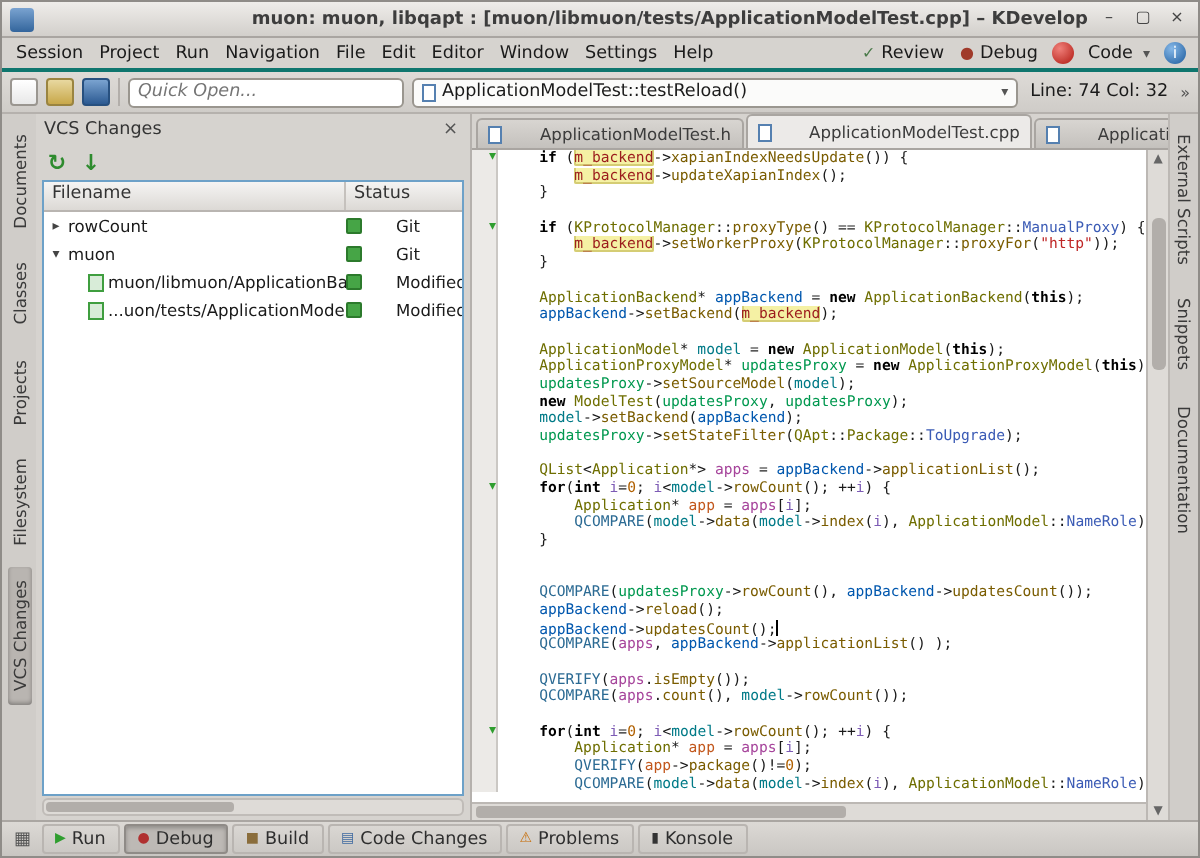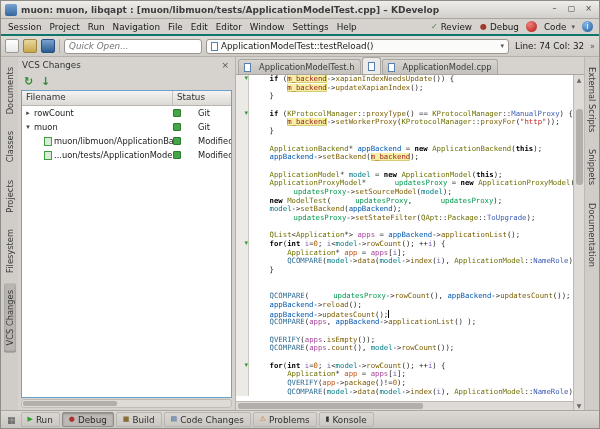--- a/index.html
+++ b/index.html
@@ -3,21 +3,21 @@
 <meta charset="utf-8">
 <style>
   *{margin:0;padding:0;box-sizing:border-box;}
   html,body{width:600px;height:429px;overflow:hidden;}
   body{font-family:"DejaVu Sans","Liberation Sans",sans-serif;font-size:10px;color:#1a1a1a;background:#d6d3cf;}
   .window{width:600px;height:429px;display:flex;flex-direction:column;border:1px solid #8f8c88;}
 
   
   .titlebar{height:18px;flex:none;background:linear-gradient(#efedea,#d2cfcb);display:flex;align-items:center;padding:0 4px;gap:4px;border-bottom:1px solid #a9a5a1;}
   .app-icon{width:12px;height:12px;border-radius:2px;background:linear-gradient(#7aa3d0,#33659c);flex:none;}
-  .title-text{flex:1;text-align:left;font-weight:bold;font-size:9px;color:#3d3d3d;white-space:nowrap;overflow:hidden;}
+  .title-text{flex:1;text-align:right;font-weight:bold;font-size:9px;color:#3d3d3d;white-space:nowrap;overflow:hidden;}
   .win-btn{width:13px;height:13px;font-size:8px;line-height:12px;text-align:center;color:#444;flex:none;}
 
   
   .menubar{height:17px;flex:none;display:flex;align-items:center;padding:0 3px;background:#d6d3cf;border-bottom:2px solid #0f766e;font-size:8.8px;}
   .menu-item{padding:1px 4px;white-space:nowrap;}
   .mb-spacer{flex:1;}
   .mb-btn{display:flex;align-items:center;gap:3px;padding:1px 4px;white-space:nowrap;}
   .mb-ic{font-size:8px;color:#4a7a4a;}
   .mb-ic.bug{color:#a03a2a;}
   .round-ic{width:11px;height:11px;border-radius:50%;flex:none;margin:0 3px;}
@@ -65,21 +65,21 @@
   .vfile{width:8px;height:9px;background:#d8ecd8;border:1px solid #3f9e3f;flex:none;}
   .vtext{overflow:hidden;white-space:nowrap;}
   .vstatus{width:58px;flex:none;display:flex;align-items:center;gap:17px;}
   .vsicon{width:8px;height:8px;background:#46a546;border:1px solid #2c7a2c;border-radius:1px;flex:none;}
   .vcs-hscroll{height:9px;flex:none;margin:1px 3px 2px 3px;background:#dedbd7;border:1px solid #c0bcb8;border-radius:3px;position:relative;}
   .vcs-hscroll .thumb{position:absolute;left:1px;top:1px;height:5px;width:45%;background:#b2aeaa;border-radius:2px;}
 
   
   .editor{flex:1;display:flex;flex-direction:column;min-width:0;background:#d6d3cf;}
   .tabbar{height:18px;flex:none;display:flex;align-items:flex-end;padding:1px 2px 0 2px;gap:1px;border-bottom:1px solid #a9a5a1;overflow:hidden;}
-  .etab{height:15px;display:flex;align-items:center;gap:8px;padding:0 5px;font-size:8.3px;background:linear-gradient(#d8d5d1,#c4c1bd);border:1px solid #a9a5a1;border-bottom:none;border-radius:3px 3px 0 0;color:#3c3c3c;white-space:nowrap;}
+  .etab{height:15px;display:flex;align-items:center;gap:19px;padding:0 5px;font-size:8.3px;background:linear-gradient(#d8d5d1,#c4c1bd);border:1px solid #a9a5a1;border-bottom:none;border-radius:3px 3px 0 0;color:#3c3c3c;white-space:nowrap;}
   .etab.active{background:#eceae8;height:17px;}
   .file-icon{width:7px;height:9px;background:#fff;border:1px solid #5580b0;flex:none;}
   .editarea{flex:1;display:flex;min-height:0;background:#fff;}
   .code-col{flex:1;display:flex;flex-direction:column;min-width:0;}
   .code-lines{flex:1;overflow:hidden;}
   .cl{display:flex;height:8.7px;line-height:8.7px;white-space:pre;}
   .ib{width:13px;flex:none;background:#eceae7;border-right:1px solid #cbc8c4;position:relative;}
   .fold{position:absolute;right:0;top:-1px;color:#2f9e2f;font-size:7px;line-height:8px;}
   .lt{font-family:"DejaVu Sans Mono","Liberation Mono",monospace;font-size:7.3px;padding-left:3px;overflow:hidden;}
   .hscroll{height:9px;flex:none;background:#dedbd7;border-top:1px solid #bcb8b4;position:relative;}
@@ -90,21 +90,21 @@
   .vscroll .thumb{position:absolute;top:8%;height:24%;width:7px;background:#b2aeaa;border-radius:3px;}
 
   
   .tk-p{color:#1a1a1a;}
   .tk-k{font-weight:bold;color:#000;}
   .tk-ty{color:#6e6e00;}
   .tk-fn{color:#7a5c00;}
   .tk-mh{color:#9c1d1d;background:#f5f1a4;box-shadow:0 0 0 1px #d5cd74 inset;border-radius:1px;}
   .tk-v1{color:#0057ae;}
   .tk-v2{color:#007a87;}
-  .tk-v3{color:#00984f;margin-left:24px;}
+  .tk-v3{color:#00984f;}
   .tk-v4{color:#a6449b;}
   .tk-v5{color:#7d5bb5;}
   .tk-v6{color:#c2571c;}
   .tk-mac{color:#2b6a93;}
   .tk-en{color:#3b5bb5;}
   .tk-str{color:#bf2626;}
   .tk-num{color:#b06000;}
   .tk-cursor{display:inline-block;width:1px;height:8px;background:#000;vertical-align:text-top;}
 
   
@@ -253,20 +253,21 @@
     </div>
 
     <div class="editor">
       <div class="tabbar">
           <div class="etab">
             <span class="file-icon"></span>
             <span>ApplicationModelTest.h</span>
           </div>
           <div class="etab active">
             <span class="file-icon"></span>
+            <span>ApplicationModelTest.cpp</span>
           </div>
           <div class="etab">
             <span class="file-icon"></span>
             <span>ApplicationModel.cpp</span>
           </div>
         </div>
       <div class="editarea">
         <div class="code-col">
           <div class="code-lines">
               <div class="cl"><span class="ib"><span class="fold">▾</span></span><span class="lt"><span class="tk-p">    </span><span class="tk-k">if</span><span class="tk-p"> (</span><span class="tk-mh">m_backend</span><span class="tk-p">-&gt;</span><span class="tk-fn">xapianIndexNeedsUpdate</span><span class="tk-p">()) {</span></span></div>

